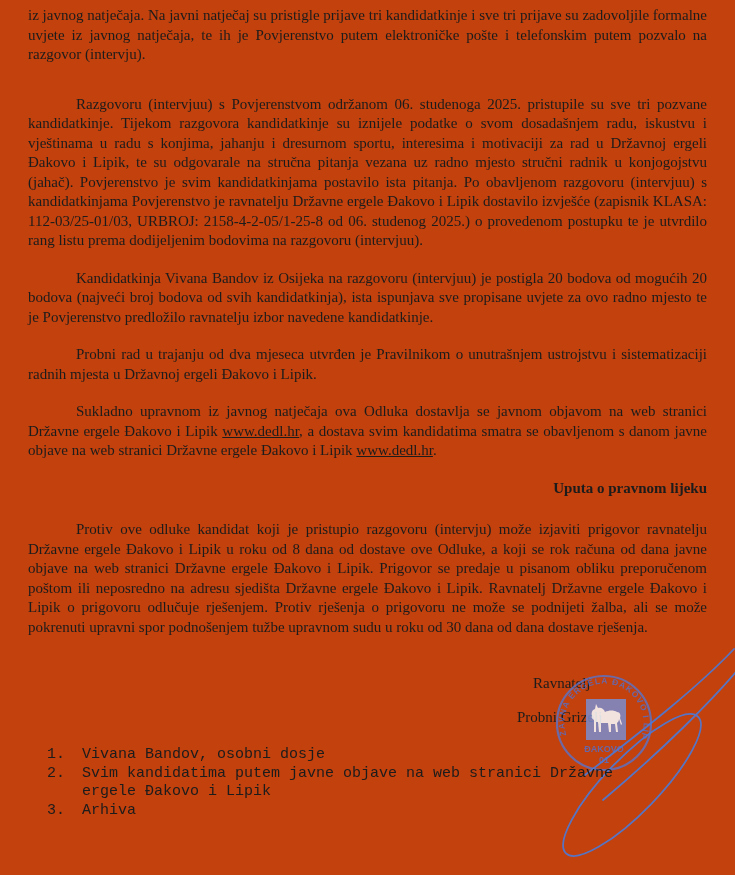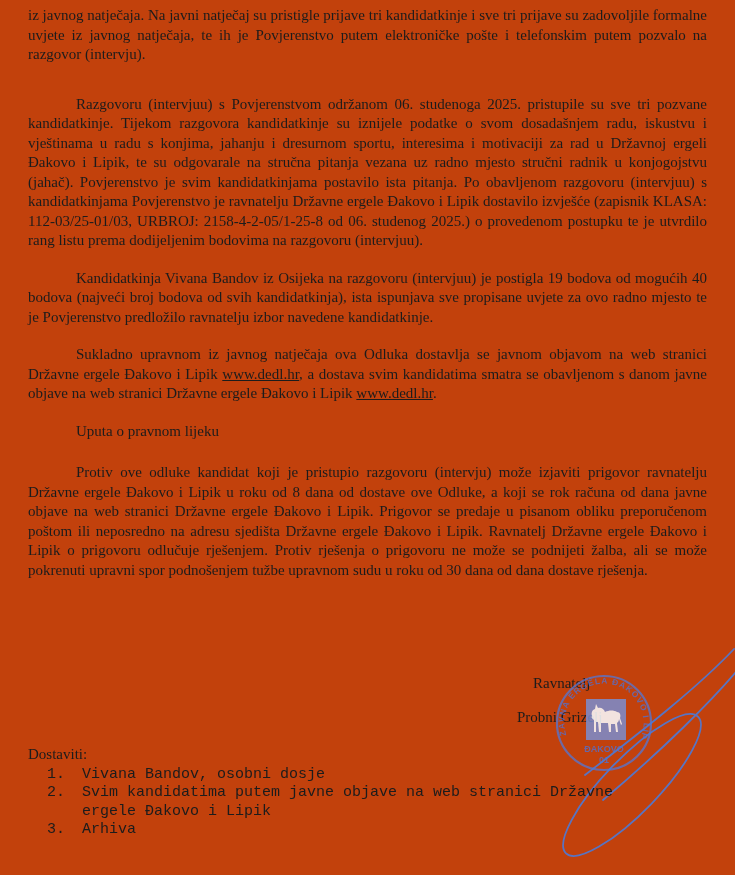--- a/index.html
+++ b/index.html
@@ -13,40 +13,41 @@
     overflow:hidden;
   }
   .doc-text{
     position:absolute;left:28px;top:6px;width:679px;
     text-align:justify;
   }
   .doc-text p{margin:0 0 18px 0;}
   .doc-text p.first{margin-bottom:30px;}
   .doc-text p.indent{text-indent:48px;font-family:Liberation Serif, serif;}
   .doc-text p.heading{
-    font-weight:normal;text-align:left;text-indent:48px;margin-bottom:22px;
+    font-weight:bold;text-align:right;text-indent:48px;margin-bottom:22px;
   }
   .u{text-decoration:underline;}
   .sig-title{position:absolute;left:533px;top:674px;white-space:nowrap;text-align:right;}
   .sig-name{position:absolute;left:517px;top:708px;white-space:nowrap;}
   .stamp{position:absolute;left:552px;top:671px;width:104px;height:104px;opacity:0.88;}
   .scribble{position:absolute;left:540px;top:635px;width:200px;height:240px;}
   .distribution{position:absolute;left:28px;top:745px;width:620px;}
   .distribution ol{margin:1px 0 0 0;padding-left:46px;font-family:Liberation Mono, monospace;}
   .distribution li{line-height:18.5px;padding-left:8px;}
 </style>
 </head>
 <body>
 
 <div class="page">
 
   <div class="doc-text">
     <p class="first">iz javnog natječaja. Na javni natječaj su pristigle prijave tri kandidatkinje i sve tri prijave su zadovoljile formalne uvjete iz javnog natječaja, te ih je Povjerenstvo putem elektroničke pošte i telefonskim putem pozvalo na razgovor (intervju).</p>
     <p class="indent">Razgovoru (intervjuu) s Povjerenstvom održanom 06. studenoga 2025. pristupile su sve tri pozvane kandidatkinje. Tijekom razgovora kandidatkinje su iznijele podatke o svom dosadašnjem radu, iskustvu i vještinama u radu s konjima, jahanju i dresurnom sportu, interesima i motivaciji za rad u Državnoj ergeli Đakovo i Lipik, te su odgovarale na stručna pitanja vezana uz radno mjesto stručni radnik u konjogojstvu (jahač). Povjerenstvo je svim kandidatkinjama postavilo ista pitanja. Po obavljenom razgovoru (intervjuu) s kandidatkinjama Povjerenstvo je ravnatelju Državne ergele Đakovo i Lipik dostavilo izvješće (zapisnik KLASA: 112-03/25-01/03, URBROJ: 2158-4-2-05/1-25-8 od 06. studenog 2025.) o provedenom postupku te je utvrdilo rang listu prema dodijeljenim bodovima na razgovoru (intervjuu).</p>
-    <p class="indent">Kandidatkinja Vivana Bandov iz Osijeka na razgovoru (intervjuu) je postigla 19 bodova od mogućih 40 bodova (najveći broj bodova od svih kandidatkinja), ista ispunjava sve propisane uvjete za ovo radno mjesto te je Povjerenstvo predložilo ravnatelju izbor navedene kandidatkinje.</p>
+    <p class="indent">Kandidatkinja Vivana Bandov iz Osijeka na razgovoru (intervjuu) je postigla 20 bodova od mogućih 20 bodova (najveći broj bodova od svih kandidatkinja), ista ispunjava sve propisane uvjete za ovo radno mjesto te je Povjerenstvo predložilo ravnatelju izbor navedene kandidatkinje.</p>
+    <p class="indent">Probni rad u trajanju od dva mjeseca utvrđen je Pravilnikom o unutrašnjem ustrojstvu i sistematizaciji radnih mjesta u Državnoj ergeli Đakovo i Lipik.</p>
     <p class="indent"><span>Sukladno upravnom iz javnog natječaja ova Odluka dostavlja se javnom objavom na web stranici Državne ergele Đakovo i Lipik </span><span class="u">www.dedl.hr</span><span>, a dostava svim kandidatima smatra se obavljenom s danom javne objave na web stranici Državne ergele Đakovo i Lipik </span><span class="u">www.dedl.hr</span><span>.</span></p>
     <p class="heading">Uputa o pravnom lijeku</p>
     <p class="indent">Protiv ove odluke kandidat koji je pristupio razgovoru (intervju) može izjaviti prigovor ravnatelju Državne ergele Đakovo i Lipik u roku od 8 dana od dostave ove Odluke, a koji se rok računa od dana javne objave na web stranici Državne ergele Đakovo i Lipik. Prigovor se predaje u pisanom obliku preporučenom poštom ili neposredno na adresu sjedišta Državne ergele Đakovo i Lipik. Ravnatelj Državne ergele Đakovo i Lipik o prigovoru odlučuje rješenjem. Protiv rješenja o prigovoru ne može se podnijeti žalba, ali se može pokrenuti upravni spor podnošenjem tužbe upravnom sudu u roku od 30 dana od dana dostave rješenja.</p>
   </div>
 
   <div class="sig-title">Ravnatelj</div>
   <div class="sig-name">Probni Grizelj</div>
 
   <svg class="stamp" viewBox="0 0 104 104">
     <circle cx="52" cy="52" r="47" fill="none" stroke="#5874cc" stroke-width="2.2" opacity="0.9"></circle>
@@ -65,21 +66,20 @@
 
   <svg class="scribble" viewBox="0 0 200 240">
     <g fill="none" stroke="#4c7ad8" stroke-width="1.8" opacity="0.9" stroke-linecap="round">
       <ellipse cx="92" cy="150" rx="95" ry="27" transform="rotate(-46 92 150)"></ellipse>
       <path d="M 45 140 C 110 90, 160 50, 194 14"></path>
       <path d="M 63 165 C 125 113, 172 65, 196 37"></path>
     </g>
   </svg>
 
   <div class="distribution">
-    <div>Dostaviti:</div>
     <ol>
       <li>Vivana Bandov, osobni dosje</li>
       <li>Svim kandidatima putem javne objave na web stranici Državne ergele Đakovo i Lipik</li>
       <li>Arhiva</li>
     </ol>
   </div>
 
 </div>
 
 </body></html>

